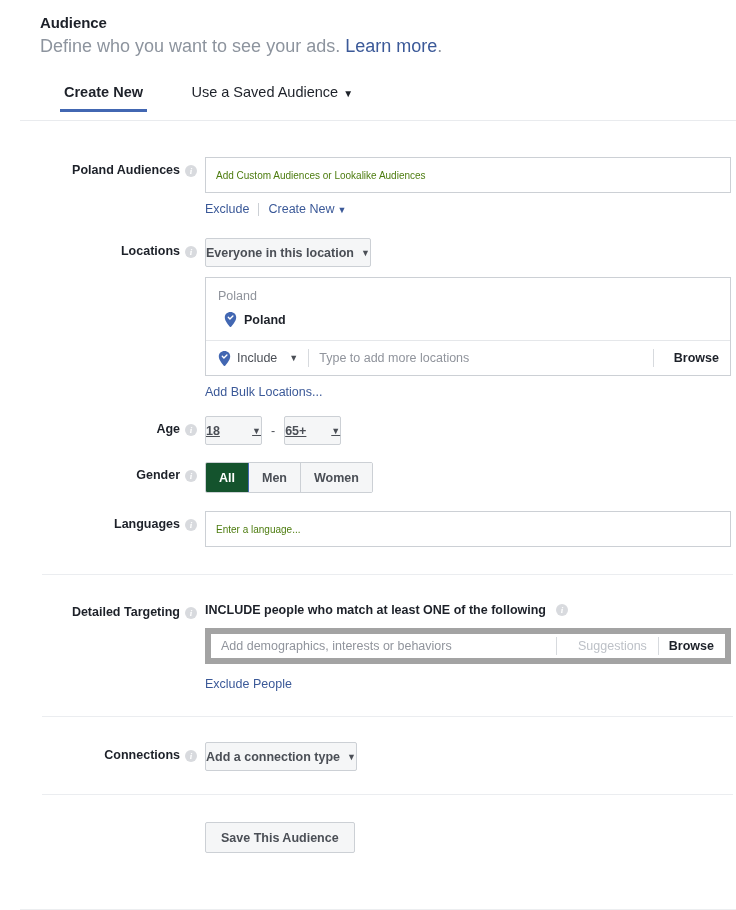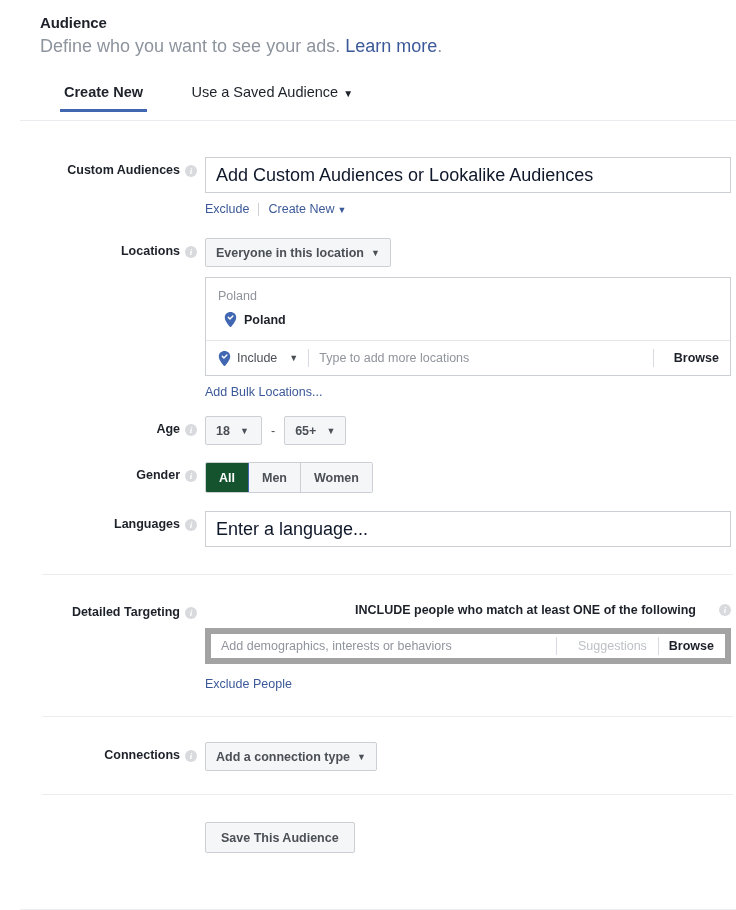--- a/index.html
+++ b/index.html
@@ -128,22 +128,22 @@
     background: #fff;
     height: 36px;
     display: flex;
     align-items: center;
     padding: 0 10px;
     box-sizing: border-box;
     font-size: 12.5px;
     color: #8d949e;
   }
   .input-box .ph {
-    color: #0f172a;
-    font-size: 18px;
+    color: #4d7c0f;
+    font-size: 10px;
   }
 
   
   .link {
     color: #3b5998;
     font-size: 12.5px;
     text-decoration: none;
     cursor: pointer;
   }
   .link-row {
@@ -168,21 +168,21 @@
   .btn {
     display: inline-flex;
     align-items: center;
     gap: 7px;
     background: #f5f6f7;
     border: 1px solid #ccd0d5;
     border-radius: 2px;
     font-size: 12.5px;
     font-weight: bold;
     color: #4b4f56;
-    padding: 0 10px;
+    padding: 0 0;
     height: 29px;
     box-sizing: border-box;
     cursor: pointer;
   }
   .btn .caret {
     font-size: 9px;
     color: #4b4f56;
   }
 
   
@@ -257,22 +257,23 @@
     display: flex;
     align-items: center;
     gap: 9px;
   }
   .age-dash {
     color: #4b4f56;
     font-size: 12.5px;
   }
   .btn.age {
     min-width: 57px;
-    justify-content: flex-start;
+    justify-content: space-between;
     gap: 10px;
+    text-decoration: underline;
   }
 
   
   .seg {
     display: inline-flex;
     border: 1px solid #ccd0d5;
     border-radius: 2px;
     overflow: hidden;
     height: 29px;
   }
@@ -304,23 +305,22 @@
     margin: 0 22px;
   }
 
   
   .dt-title {
     font-size: 12.5px;
     font-weight: bold;
     color: #1d2129;
     display: flex;
     align-items: center;
-    gap: 23px;
+    gap: 10px;
     padding-top: 4px;
-    justify-content: flex-end;
   }
   .dt-input {
     border: 6px solid #a3a3a3;
     background: #fff;
     height: 36px;
     display: flex;
     align-items: center;
     margin-top: 11px;
     box-sizing: border-box;
   }
@@ -357,21 +357,21 @@
 
   <div class="tabs">
     <div class="tab active"><span>Create New</span></div>
     <div class="tab"><span>Use a Saved Audience</span><span class="caret">▼</span></div>
   </div>
 
   <div class="form">
 
     <div class="row" style="margin-top:26px;">
       <div class="label">
-        <span>Custom Audiences</span>
+        <span>Poland Audiences</span>
         <span class="info-icon">i</span>
       </div>
       <div class="field">
         <div class="input-box">
           <span class="ph">Add Custom Audiences or Lookalike Audiences</span>
         </div>
         <div class="link-row">
           <a class="link" href="#">Exclude</a>
           <span class="vdiv"></span>
           <a class="link" href="#"><span>Create New</span><span class="caret">▼</span></a>

